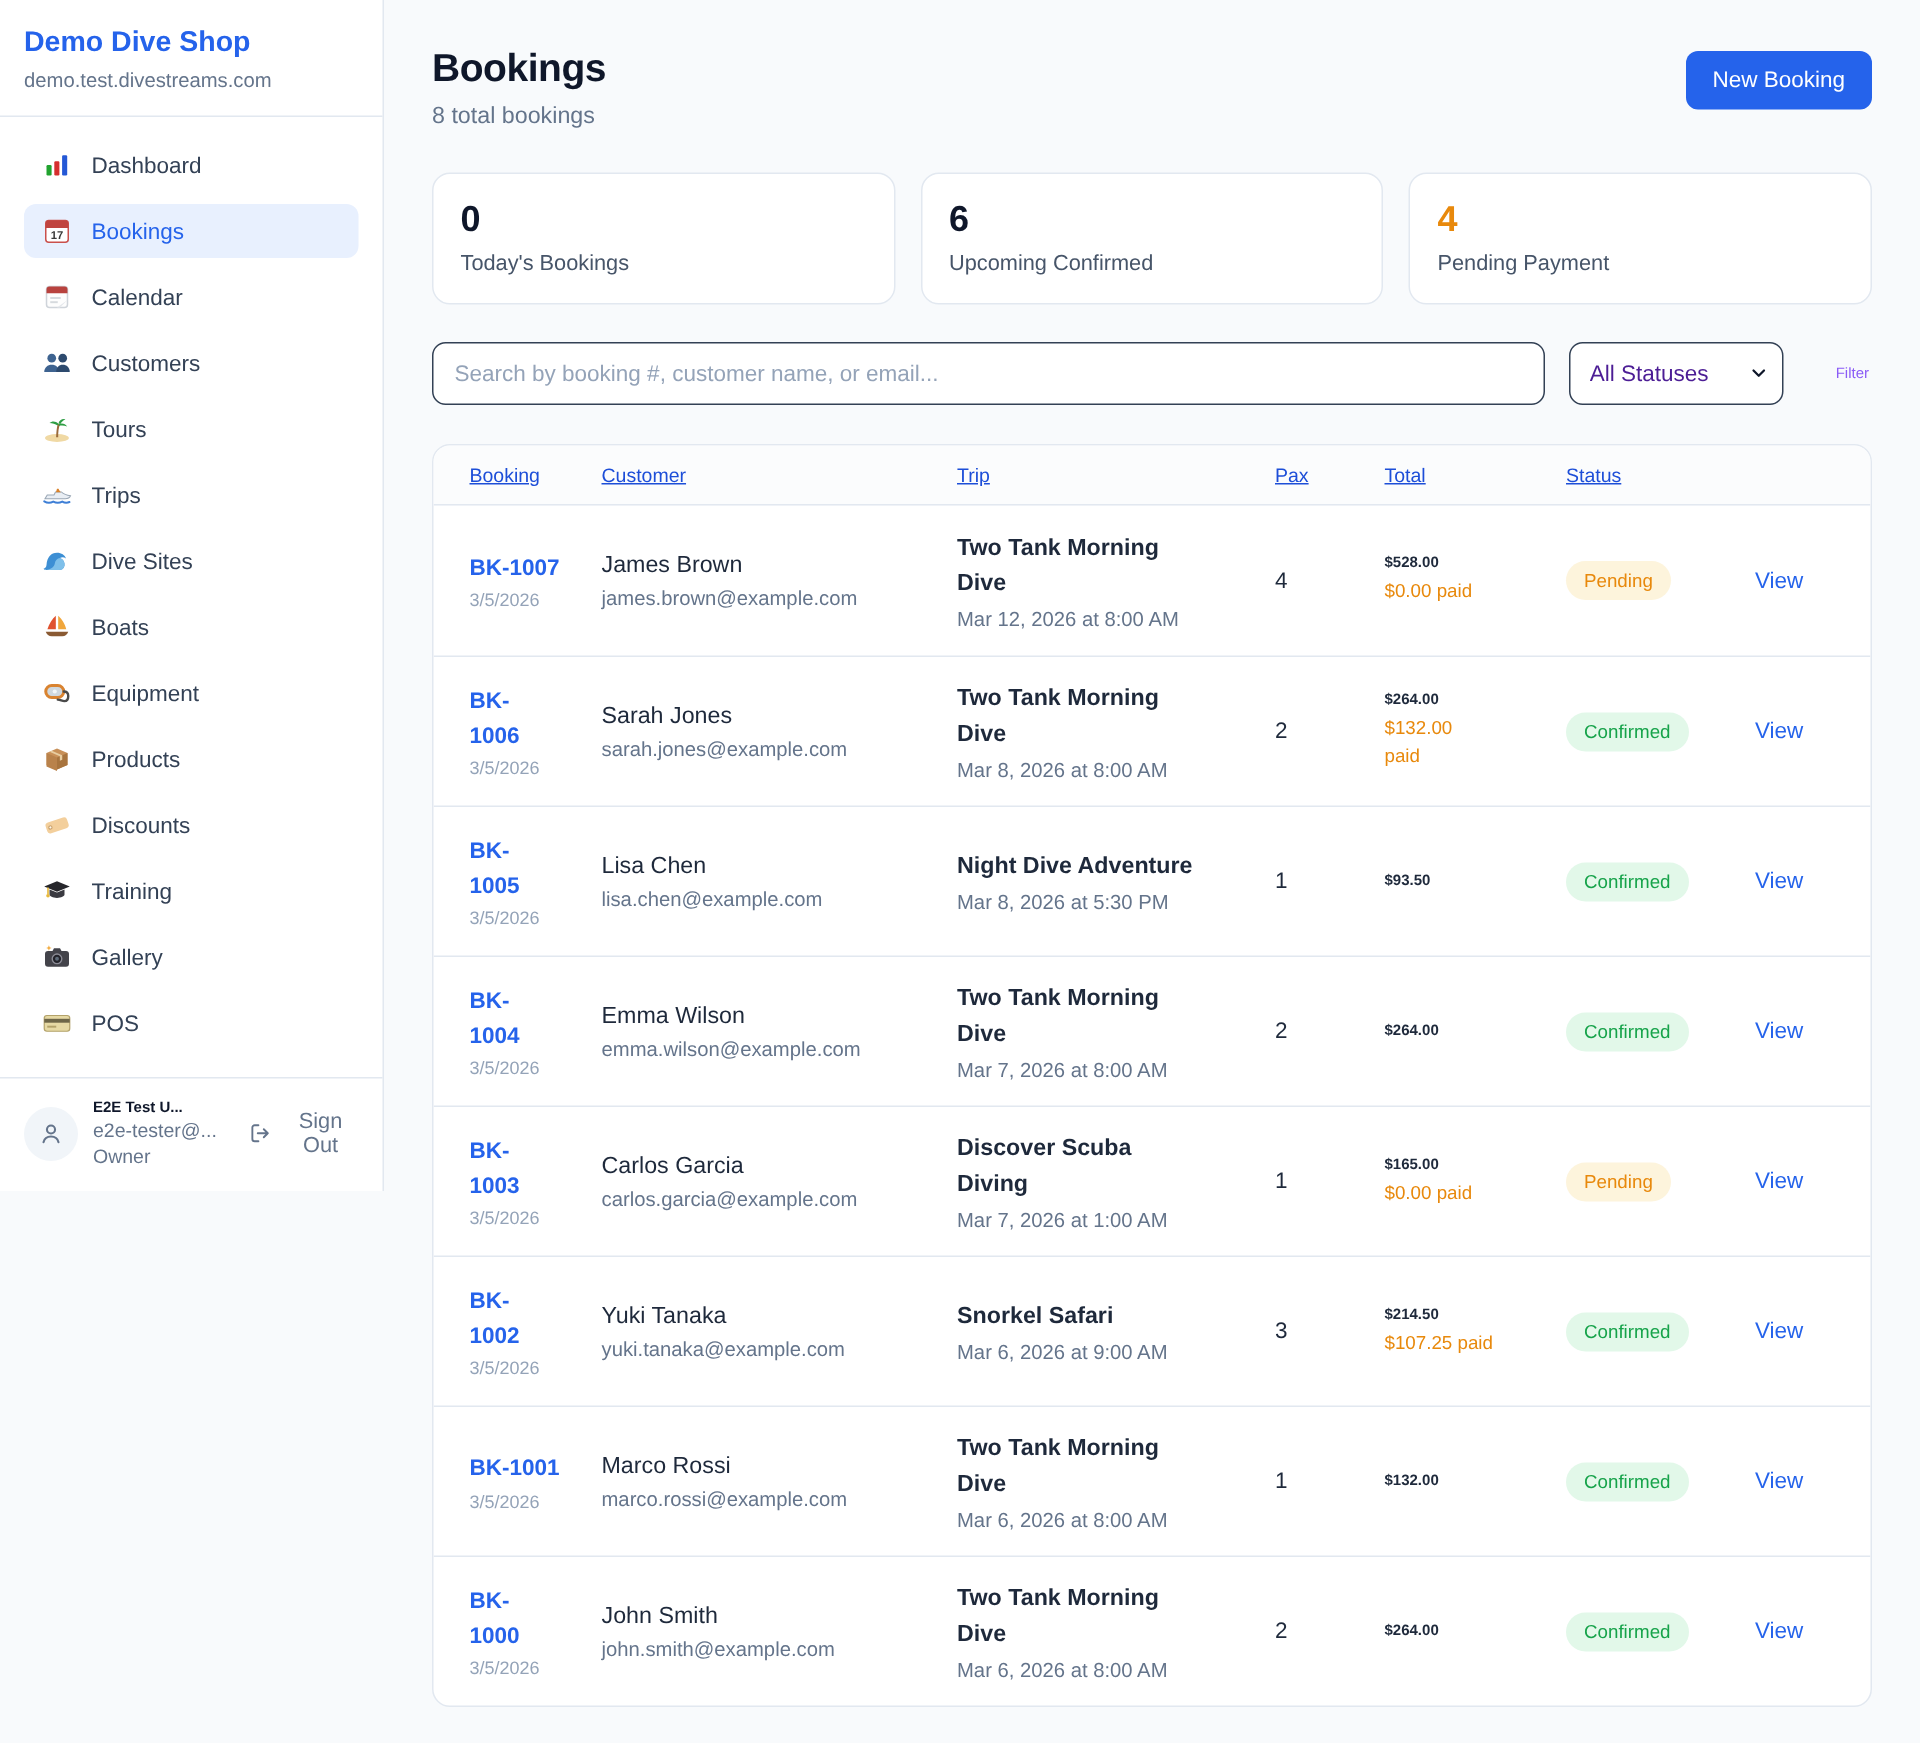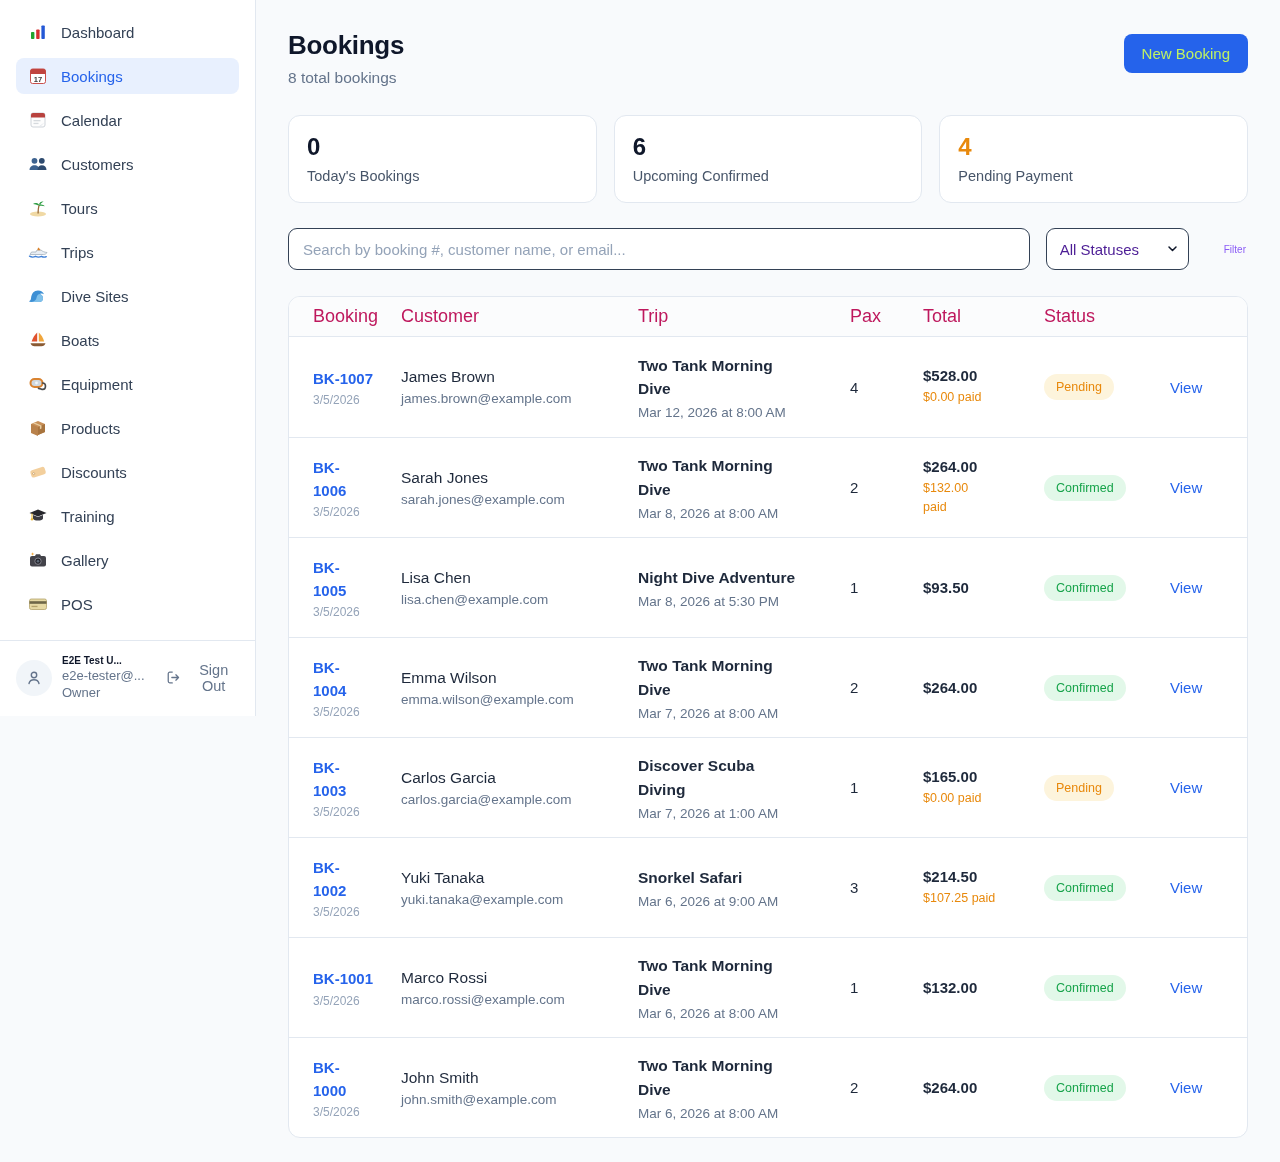--- a/index.html
+++ b/index.html
@@ -37,21 +37,21 @@
   .user-texts { width:104px; }
   .user-name { font-size:10px; font-weight:bold; color:#0f172a; white-space:nowrap; }
   .user-email, .user-role { font-size:13px; color:#64748b; margin-top:2px; white-space:nowrap; }
   .signout { display:flex; align-items:center; gap:7px; color:#64748b; font-size:14.5px; cursor:pointer; background:none; border:none; font-family:inherit; }
   
   .main { flex:1; padding:30px 32px 32px; }
   .page-head { display:flex; justify-content:space-between; align-items:flex-start; }
   .page-title { font-size:26px; font-weight:bold; color:#0f172a; letter-spacing:-0.3px; }
   .page-sub { font-size:15.5px; color:#64748b; margin-top:8px; }
   .btn-primary {
-    background:#2563eb; color:#bef264; border:none; border-radius:8px;
+    background:#2563eb; color:#ffffff; border:none; border-radius:8px;
     font-family:inherit; font-size:15px; font-weight:500;
     padding:11px 18px; cursor:pointer; margin-top:4px;
   }
   .stats { display:grid; grid-template-columns:repeat(3,1fr); gap:17px; margin-top:28px; }
   .stat-card {
     background:#fff; border:1px solid #e2e8f0; border-radius:12px;
     padding:17px 18px 18px; min-height:84px;
   }
   .stat-value { font-size:24px; font-weight:bold; color:#0f172a; }
   .stat-value[data-accent="orange"] { color:#e8890c; }
@@ -79,47 +79,51 @@
   .table-card {
     background:#fff; border:1px solid #e2e8f0; border-radius:12px;
     margin-top:26px; overflow:hidden;
   }
   .thead, .trow {
     display:grid;
     grid-template-columns:112px 237px 212px 73px 121px 126px 1fr;
     align-items:center;
   }
   .thead { background:#fbfcfd; border-bottom:1px solid #e2e8f0; height:40px; }
-  .th { font-size:18px; color:#be185d; font-weight:500; }
+  .th { font-size:13px; color:#1d4ed8; font-weight:500;text-decoration:underline; }
   .trow { min-height:100px; padding:14px 0; }
   .trow + .trow { border-top:1px solid #e2e8f0; }
   .cell { font-size:15px; }
   .pad-l { padding-left:24px; }
   .bk-id { color:#2563eb; font-size:15px; font-weight:600; text-decoration:none; white-space:pre-line; display:block; line-height:1.55; cursor:pointer; }
   .bk-date { font-size:12px; color:#94a3b8; margin-top:3px; }
   .cust-name { font-size:15.5px; color:#1e293b; }
   .cust-email { font-size:13.5px; color:#64748b; margin-top:5px; }
   .trip-name { font-size:15.5px; font-weight:600; color:#1e293b; white-space:pre-line; line-height:1.5; }
   .trip-date { font-size:13.5px; color:#64748b; margin-top:5px; }
   .pax-val { color:#1e293b; }
-  .total-amt { font-size:15px; font-weight:bold; color:#1e293b; }
+  .total-amt { font-size:10px; font-weight:bold; color:#1e293b; }
   .total-paid { font-size:12.5px; color:#e8890c; margin-top:4px; white-space:pre-line; line-height:1.5; }
   .total-paid:empty { display:none; }
   .badge {
     display:inline-block; font-size:12.5px; font-weight:500;
     padding:6px 12px; border-radius:999px;
   }
   .badge[data-status="pending"] { background:#fdf4dc; color:#e8890c; }
   .badge[data-status="confirmed"] { background:#e2f8e9; color:#16a34a; }
   .view-link { color:#2563eb; font-size:15px; text-decoration:none; cursor:pointer; }
 </style>
 </head>
 <body>
 
 <aside class="sidebar">
+  <div class="shop-block">
+    <div class="shop-name">Demo Dive Shop</div>
+    <div class="shop-domain">demo.test.divestreams.com</div>
+  </div>
 
   <nav class="nav">
     <div class="nav-item">
       <span class="nav-icon">
           <svg viewBox="0 0 20 20">
             <rect x="3" y="10" width="3.4" height="7" rx="0.8" fill="#21a32f"></rect>
             <rect x="8.2" y="7.5" width="3.4" height="9.5" rx="0.8" fill="#d62f2f"></rect>
             <rect x="13.4" y="3.5" width="3.4" height="13.5" rx="0.8" fill="#2458d6"></rect>
           </svg>
         </span>

